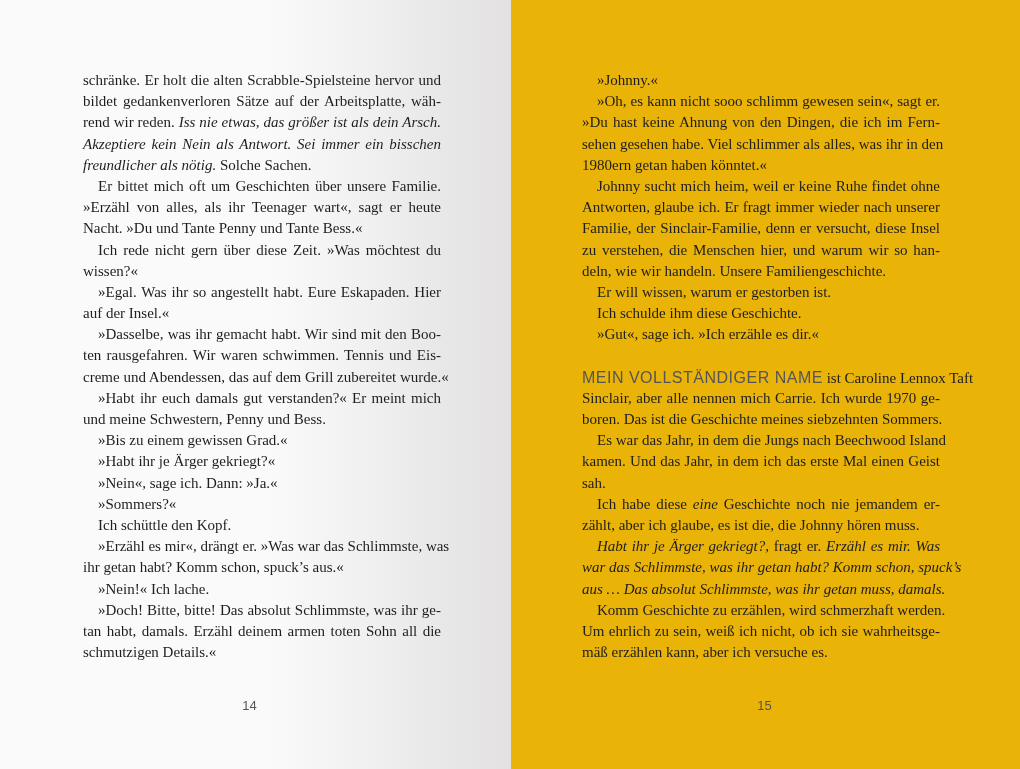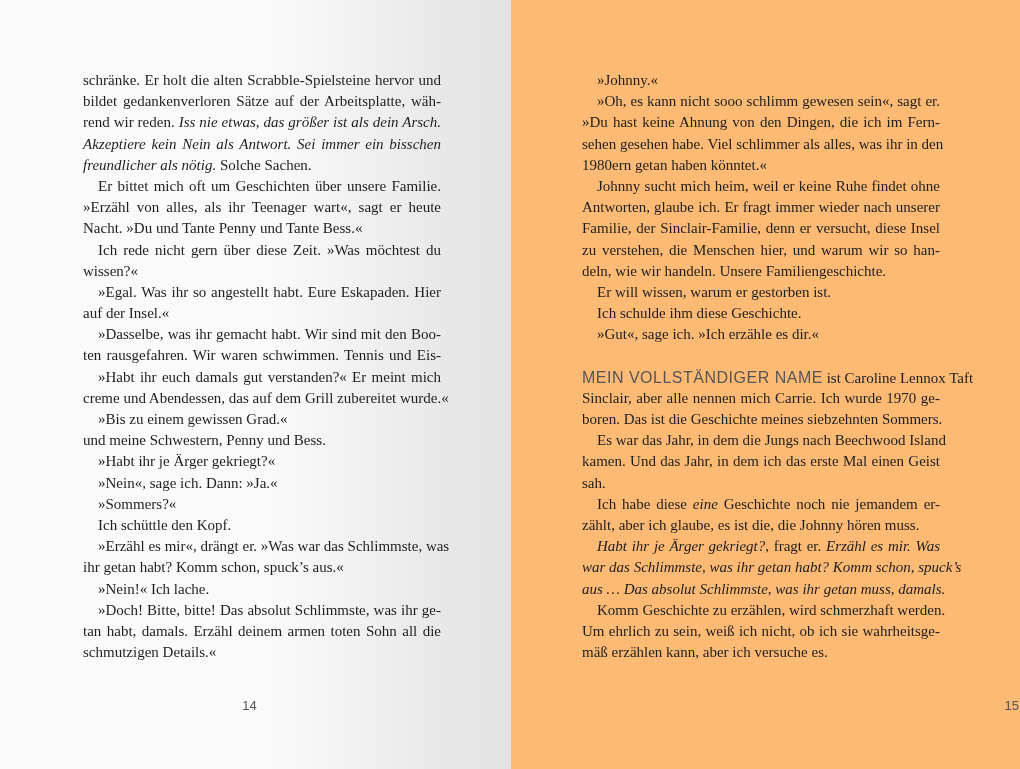--- a/index.html
+++ b/index.html
@@ -11,21 +11,21 @@
     }
     .spread { position: relative; width: 1020px; height: 769px; display: flex; }
     .page { position: relative; height: 769px; box-sizing: border-box; }
     .page-left {
       width: 511px;
       background: linear-gradient(to right, #fafafa 0px, #fafafa 270px, #f1f0f0 370px, #e8e7e7 450px, #e3e1e1 511px);
       padding-left: 44px;
     }
     .page-right {
       width: 509px;
-      background: #fdba74;
+      background: #eab308;
     }
     .text {
       position: absolute; top: 70px;
       width: 358px;
       font-size: 15px;
       line-height: 21.2px;
       text-align: justify;
       hyphens: manual;
     }
     .page-left .text { left: 83px; }
@@ -35,21 +35,21 @@
     .indent { padding-left: 15px; }
     .it { font-style: italic; }
     .gap { display: block; height: 21.2px; }
     .lead { font-family: "Liberation Sans", "DejaVu Sans", sans-serif; font-size: 16px; color: #555; letter-spacing: 0.5px; }
     .folio {
       position: absolute; top: 698px; width: 100%; text-align: center;
       font-family: "Liberation Sans", "DejaVu Sans", sans-serif;
       font-size: 13px; color: #555;
     }
     .page-left .folio { left: -6px; }
-    .page-right .folio { left: -1px; text-align: right; }
+    .page-right .folio { left: -1px; }
   </style>
 </head>
 <body>
 
 <div class="spread">
   <div class="page page-left">
     <div class="text" id="left-text">
         <span class="line">schränke. Er holt die alten Scrabble-Spielsteine hervor und</span>
         <span class="line">bildet gedankenverloren Sätze auf der Arbeitsplatte, wäh-</span>
         <span class="line"><span>rend wir reden. </span><span class="it">Iss nie etwas, das größer ist als dein Arsch.</span></span>
@@ -57,24 +57,24 @@
         <span class="line last"><span class="it">freundlicher als nötig.</span><span> Solche Sachen.</span></span>
         <span class="line indent">Er bittet mich oft um Geschichten über unsere Familie.</span>
         <span class="line">»Erzähl von alles, als ihr Teenager wart«, sagt er heute</span>
         <span class="line last">Nacht. »Du und Tante Penny und Tante Bess.«</span>
         <span class="line indent">Ich rede nicht gern über diese Zeit. »Was möchtest du</span>
         <span class="line last">wissen?«</span>
         <span class="line indent">»Egal. Was ihr so angestellt habt. Eure Eskapaden. Hier</span>
         <span class="line last">auf der Insel.«</span>
         <span class="line indent">»Dasselbe, was ihr gemacht habt. Wir sind mit den Boo-</span>
         <span class="line">ten rausgefahren. Wir waren schwimmen. Tennis und Eis-</span>
+        <span class="line">creme und Abendessen, das auf dem Grill zubereitet wurde.«</span>
         <span class="line indent">»Habt ihr euch damals gut verstanden?« Er meint mich</span>
-        <span class="line">creme und Abendessen, das auf dem Grill zubereitet wurde.«</span>
+        <span class="line last">und meine Schwestern, Penny und Bess.</span>
         <span class="line indent last">»Bis zu einem gewissen Grad.«</span>
-        <span class="line last">und meine Schwestern, Penny und Bess.</span>
         <span class="line indent last">»Habt ihr je Ärger gekriegt?«</span>
         <span class="line indent last">»Nein«, sage ich. Dann: »Ja.«</span>
         <span class="line indent last">»Sommers?«</span>
         <span class="line indent last">Ich schüttle den Kopf.</span>
         <span class="line indent">»Erzähl es mir«, drängt er. »Was war das Schlimmste, was</span>
         <span class="line last">ihr getan habt? Komm schon, spuck’s aus.«</span>
         <span class="line indent last">»Nein!« Ich lache.</span>
         <span class="line indent">»Doch! Bitte, bitte! Das absolut Schlimmste, was ihr ge-</span>
         <span class="line">tan habt, damals. Erzähl deinem armen toten Sohn all die</span>
         <span class="line last">schmutzigen Details.«</span>

